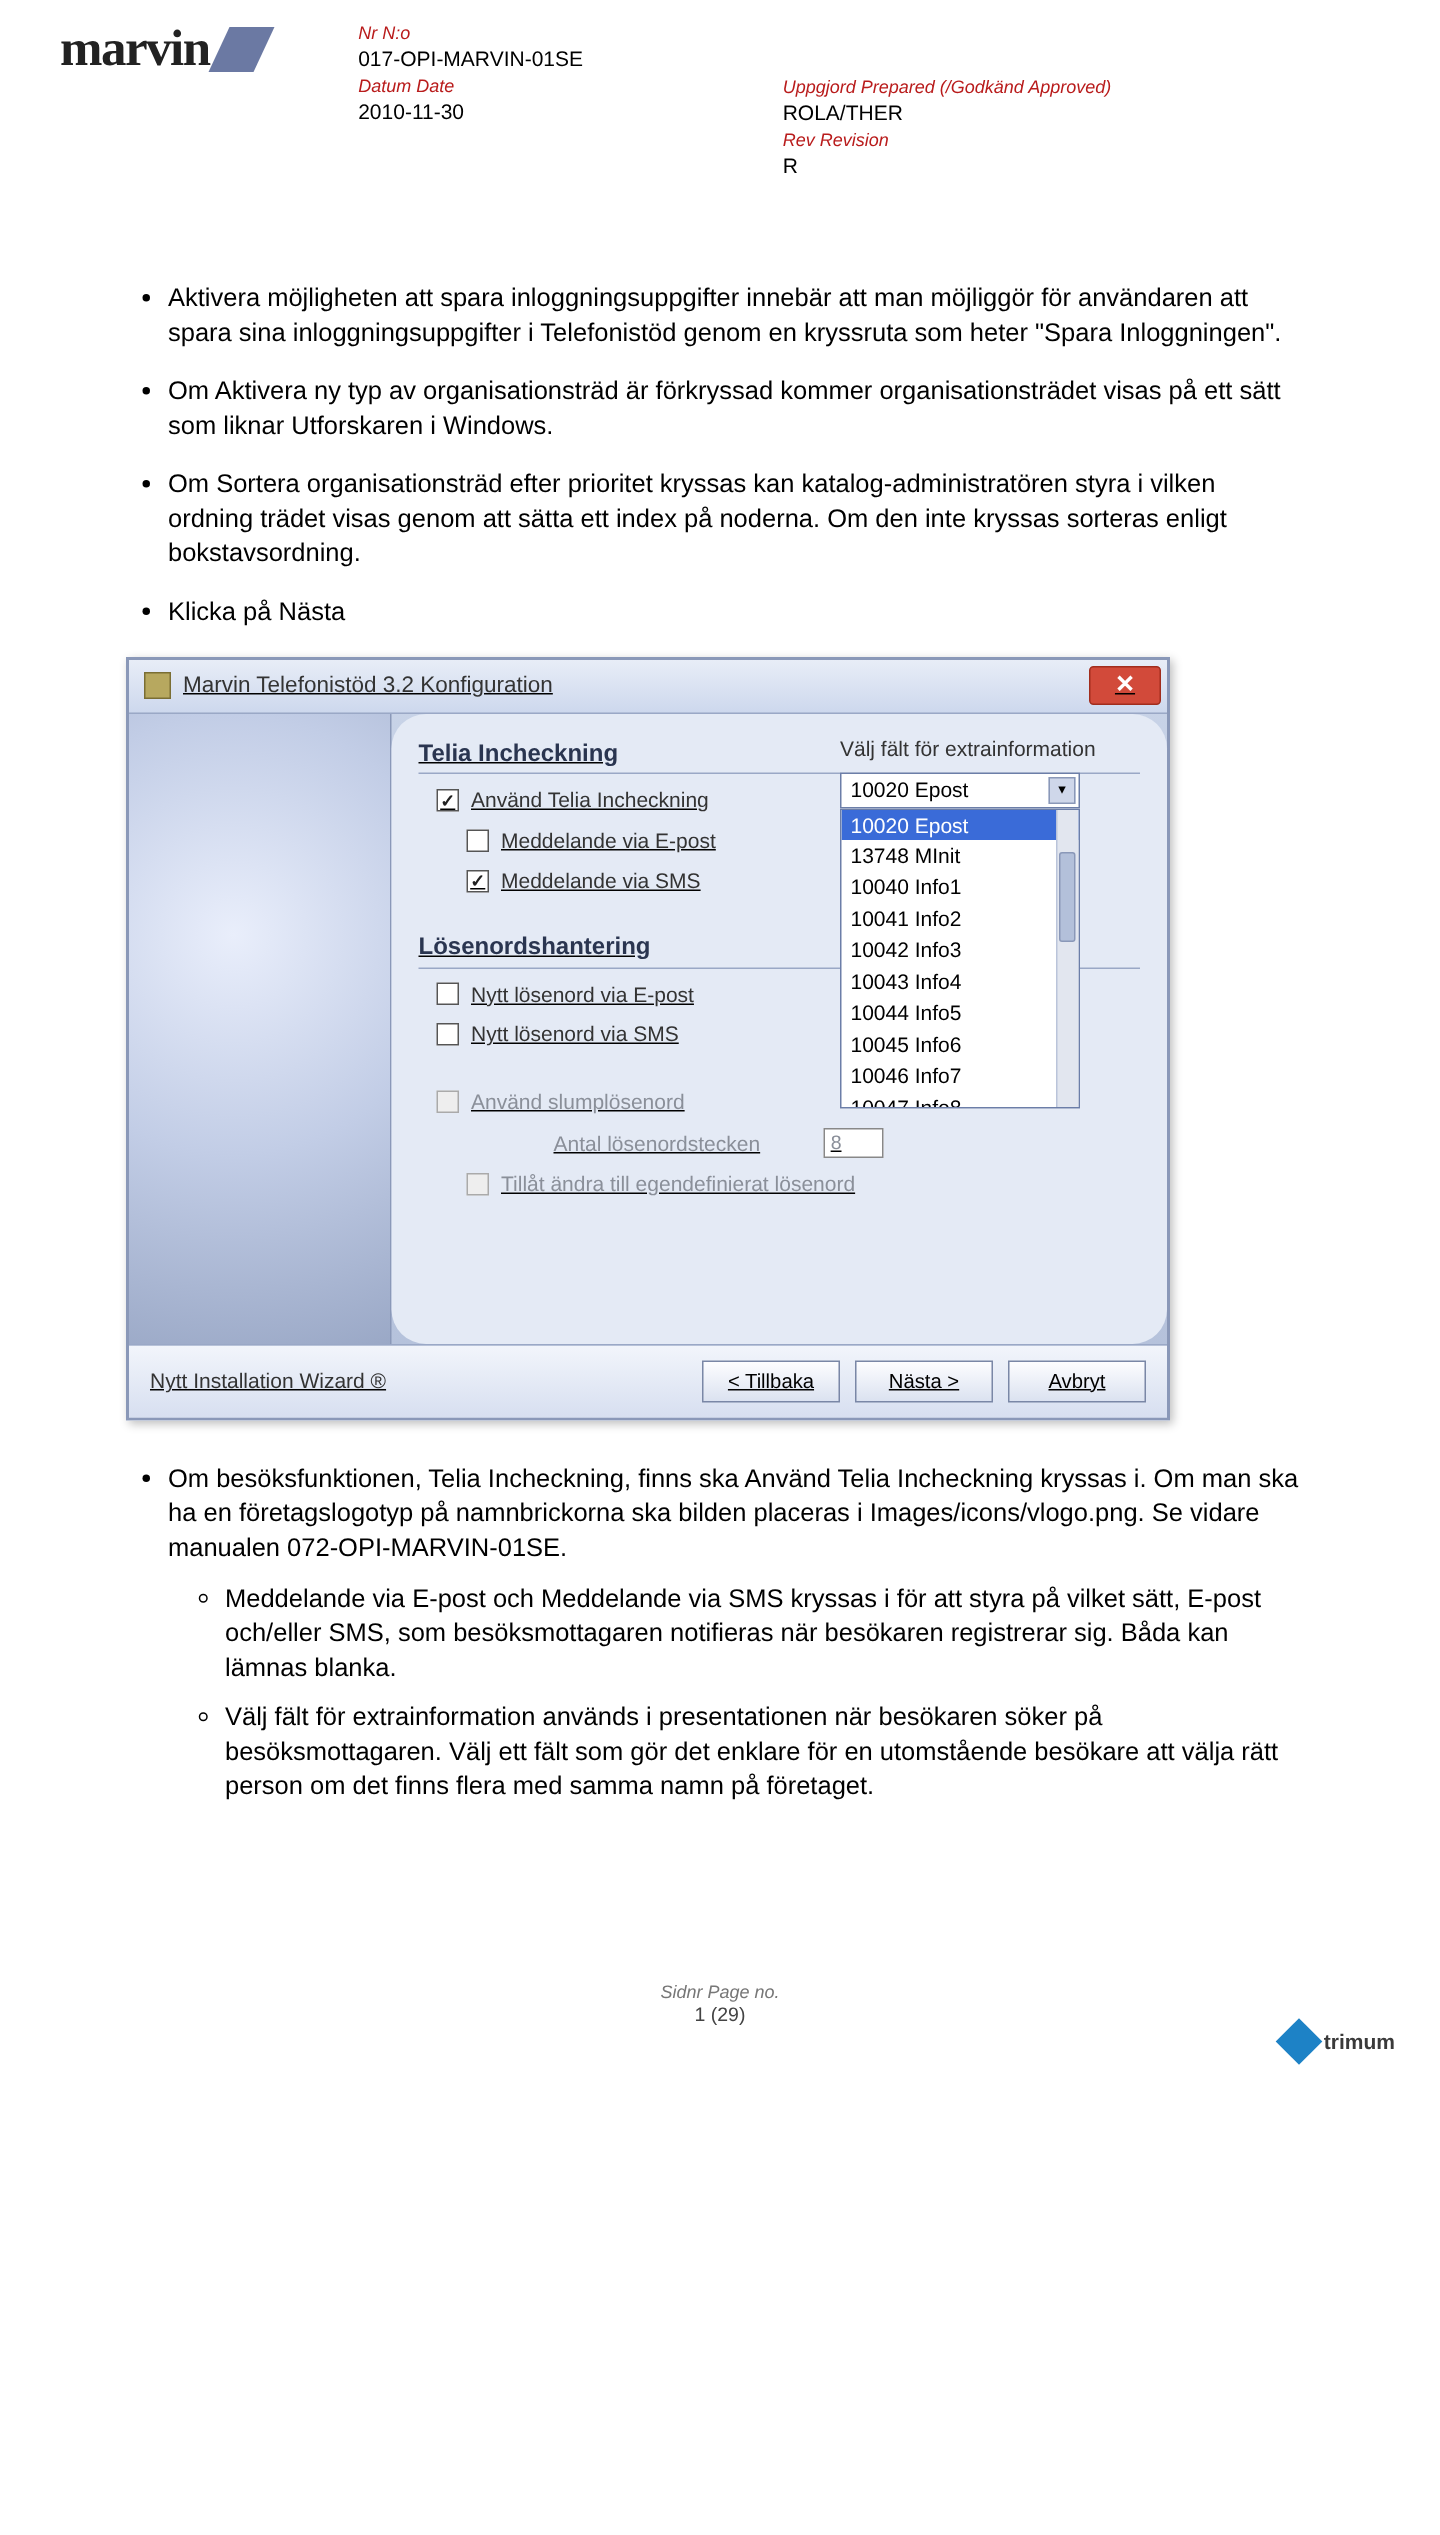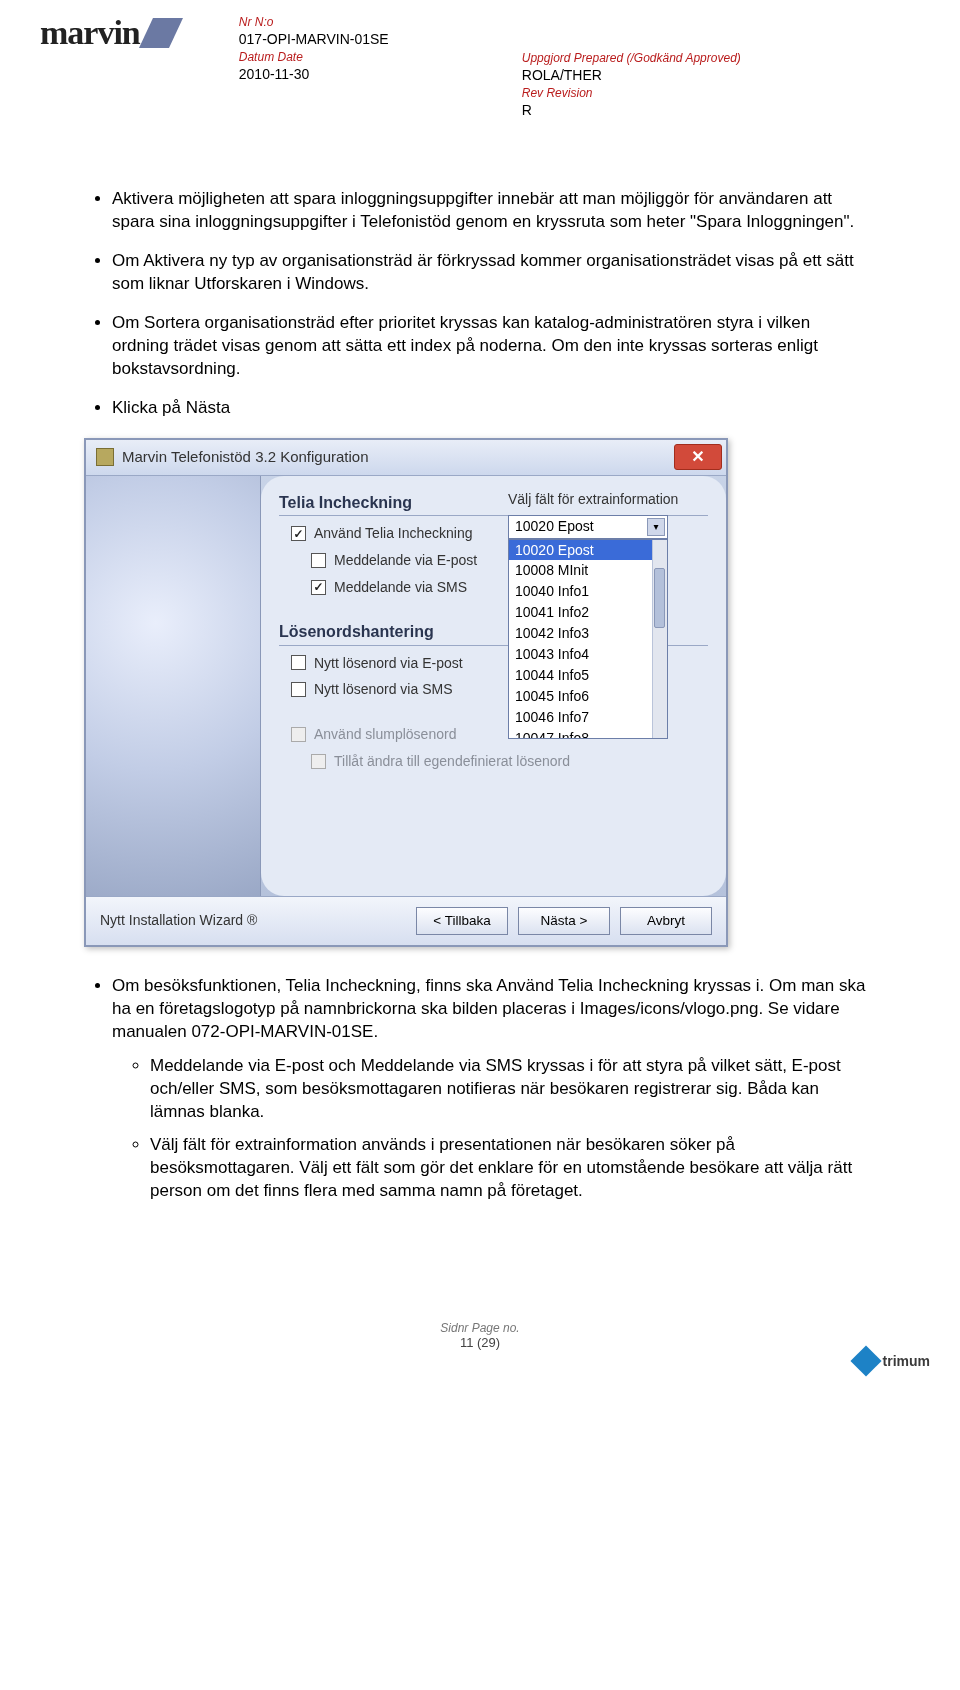--- a/index.html
+++ b/index.html
@@ -19,21 +19,21 @@
   .hdr-val { color:#000; font-size:14px; }
 
   
   .doc-body { padding: 60px 90px 10px 90px; font-size: 17px; line-height: 1.35; }
   ul.bullets { list-style: disc; padding-left: 22px; margin: 0 0 18px 0; }
   ul.bullets > li { margin-bottom: 16px; }
   ul.sub { list-style: circle; padding-left: 38px; margin-top: 12px; }
   ul.sub > li { margin-bottom: 10px; }
 
   
-  .dlg-wrap { width: 644px; margin: 6px 0 28px -6px; border: 2px solid #8a98b8; background: linear-gradient(#c9d4e8,#b3c0da); box-shadow: 2px 2px 6px rgba(0,0,0,.25); position: relative; }
+  .dlg-wrap { width: 696px; margin: 6px 0 28px -6px; border: 2px solid #8a98b8; background: linear-gradient(#c9d4e8,#b3c0da); box-shadow: 2px 2px 6px rgba(0,0,0,.25); position: relative; text-decoration: underline; }
   .dlg-titlebar { display:flex; align-items:center; justify-content:space-between; height:36px; padding:0 0 0 10px; background: linear-gradient(#e8edf7,#cdd8ed); border-bottom:1px solid #9aa8c6; font-size:15px; color:#333; }
   .dlg-titlebar .ttl { display:flex; align-items:center; gap:8px; }
   .dlg-titlebar .close { width:48px; height:26px; margin-right:4px; background:#d24a3a; border:1px solid #a12d1d; border-radius:3px; color:#fff; font-weight:bold; display:flex; align-items:center; justify-content:center; font-size:16px; }
   .dlg-body { display:flex; min-height: 420px; }
   .dlg-side { width:175px; background: radial-gradient(circle at 40% 35%, #e9eefb 0%, #c2cde6 50%, #9aa8c6 100%); border-right:1px solid #8a98b8; }
   .dlg-main { flex:1; padding: 14px 18px 10px 18px; background:#e4eaf5; position:relative;border-radius:23px; }
   .sect-title { font-weight:bold; font-size:16px; color:#2a3550; margin: 2px 0 4px 0; border-bottom:1px solid #9aa8c6; padding-bottom:2px;}
   .chkrow { display:flex; align-items:center; gap:8px; font-size:14px; color:#333; margin:8px 0 8px 12px; }
   .chkrow.disabled { color:#8a8f99; }
   .chk { width:15px; height:15px; border:1px solid #555; background:#fff; display:inline-flex; align-items:center; justify-content:center; font-size:12px; line-height:1; }
@@ -141,34 +141,39 @@
         </div>
         <div class="chkrow">
           <span class="chk"></span>
           <span>Nytt lösenord via SMS</span>
         </div>
         <div style="height:10px"></div>
         <div class="chkrow disabled">
           <span class="chk disabled"></span>
           <span>Använd slumplösenord</span>
         </div>
+        <div class="chkrow disabled" style="margin-left:90px">
+          <span>Antal lösenordstecken</span>
+          <span style="width:26px"></span>
+          <span class="num-box">8</span>
+        </div>
         <div class="chkrow disabled" style="margin-left:32px">
           <span class="chk disabled"></span>
           <span>Tillåt ändra till egendefinierat lösenord</span>
         </div>
 
         <div class="right-col">
           <div class="field-lbl">Välj fält för extrainformation</div>
           <div class="combo">
             <span>10020 Epost</span>
             <span class="arrow">▾</span>
           </div>
           <div class="listbox">
             <div class="lb-item sel">10020 Epost</div>
-            <div class="lb-item">10008 MInit</div>
+            <div class="lb-item">13748 MInit</div>
             <div class="lb-item">10040 Info1</div>
             <div class="lb-item">10041 Info2</div>
             <div class="lb-item">10042 Info3</div>
             <div class="lb-item">10043 Info4</div>
             <div class="lb-item">10044 Info5</div>
             <div class="lb-item">10045 Info6</div>
             <div class="lb-item">10046 Info7</div>
             <div class="lb-item">10047 Info8</div>
             <div class="scroll">
                 <div class="thumb"></div>
@@ -196,19 +201,19 @@
         <li>Välj fält för extrainformation används i presentationen när besökaren söker på besöksmottagaren. Välj ett fält som gör det enklare för en utomstående besökare att välja rätt person om det finns flera med samma namn på företaget.</li>
       </ul>
     </li>
   </ul>
 
 </div>
 
 <div class="footer-wrap">
   <div class="page-no">
     <span class="lbl">Sidnr  Page no.</span>
-    <span>11 (29)</span>
+    <span>1 (29)</span>
   </div>
   <div class="trimum">
     <span class="diamond"></span>
     <span>trimum</span>
   </div>
 </div>
 
 </body></html>

